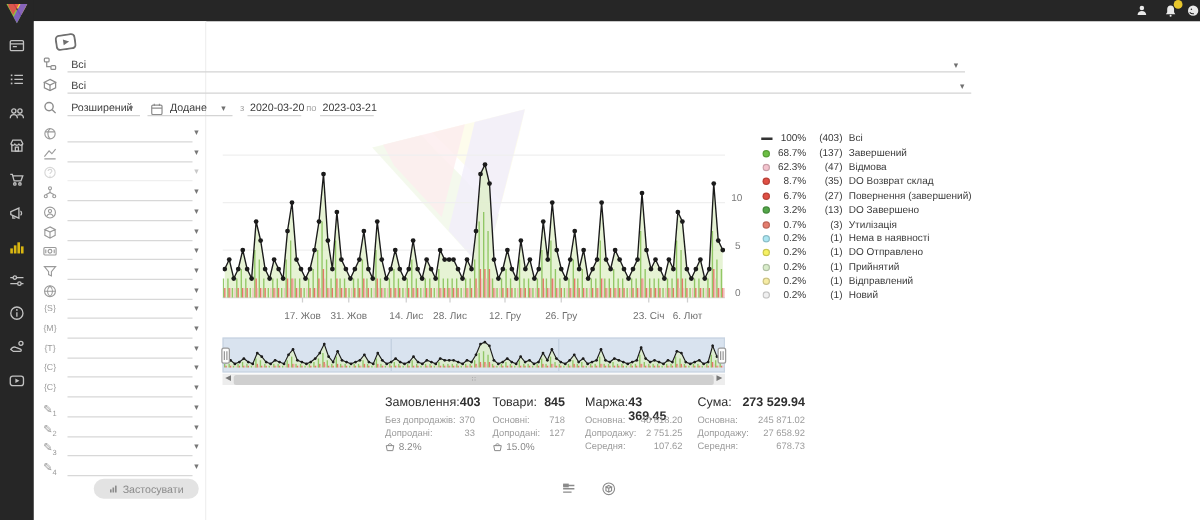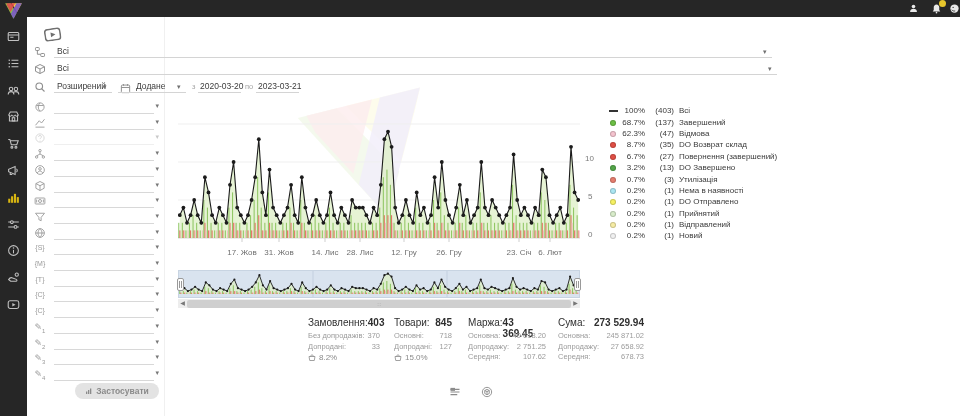--- a/index.html
+++ b/index.html
@@ -14,21 +14,21 @@
   .snav{position:absolute;left:7px;width:13px;height:13px;color:#c2c2c2;cursor:pointer;}
   .snav.active{color:#d9b611;}
   .snav svg,.ticon svg{display:block;width:100%;height:100%;}
   
   .fpanel{position:absolute;left:27px;top:17px;width:137px;height:399px;background:#fff;border-right:1px solid #f0f0f0;}
   .frow{position:absolute;left:0;width:137px;height:15px;}
   .frow .ficon{position:absolute;left:7px;top:1px;width:12px;height:12px;color:#9a9a9a;font-size:8px;line-height:12px;text-align:center;}
   .frow .fsel{position:absolute;left:27px;top:0;width:100px;height:13px;border-bottom:1px solid #d8d8d8;cursor:pointer;}
   .frow .caret{position:absolute;right:5px;top:2px;font-size:7px;color:#777;}
   .frow.disabled{opacity:.4;}
-  .applybtn{position:absolute;left:48px;top:366px;width:84px;height:16px;border-radius:9px;background:#e3e3e3;color:#8b8b8b;font-size:8.5px;line-height:16px;text-align:center;cursor:pointer;font-weight:bold;}
+  .applybtn{position:absolute;left:48px;top:366px;width:84px;height:16px;border-radius:9px;background:#e3e3e3;color:#8b8b8b;font-size:8.5px;line-height:16px;text-align:center;cursor:pointer;}
   .applybtn svg{width:8px;height:8px;vertical-align:-1px;margin-right:3px;}
   
   .tficon{position:absolute;width:12px;height:12px;color:#8d8d8d;}
   .uline{position:absolute;border-bottom:1px solid #d4d4d4;height:13px;cursor:pointer;}
   .fval{position:absolute;font-size:8.5px;color:#3c3c3c;}
   .fcaret{position:absolute;font-size:7px;color:#707070;}
   .flbl{position:absolute;font-size:7.5px;color:#a5a5a5;}
   .playic{position:absolute;left:44px;top:27px;width:17px;height:13px;transform:rotate(-8deg);cursor:pointer;color:#6f6f6f;}
   
   .chartbox{position:absolute;left:178px;top:99px;width:402px;height:144px;}

